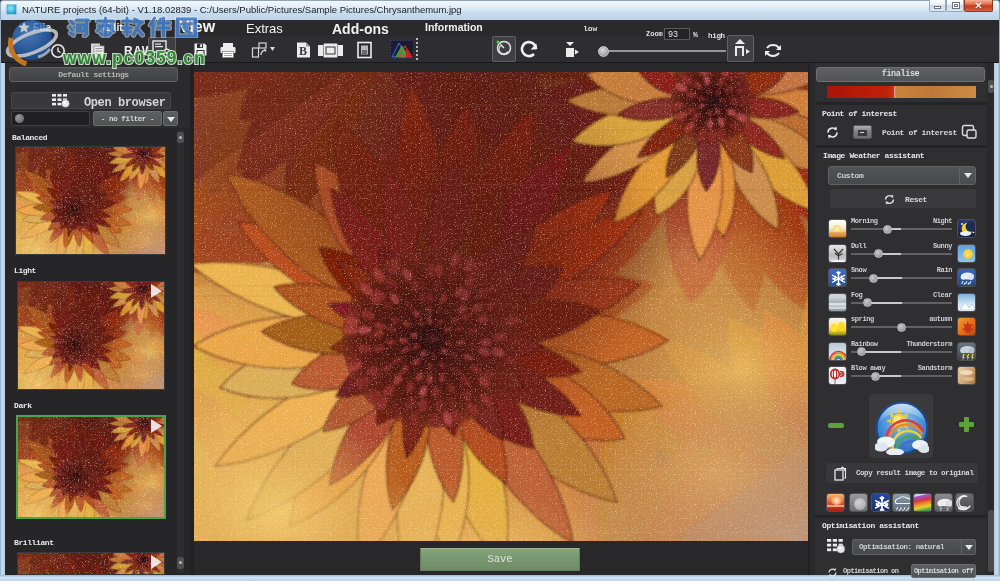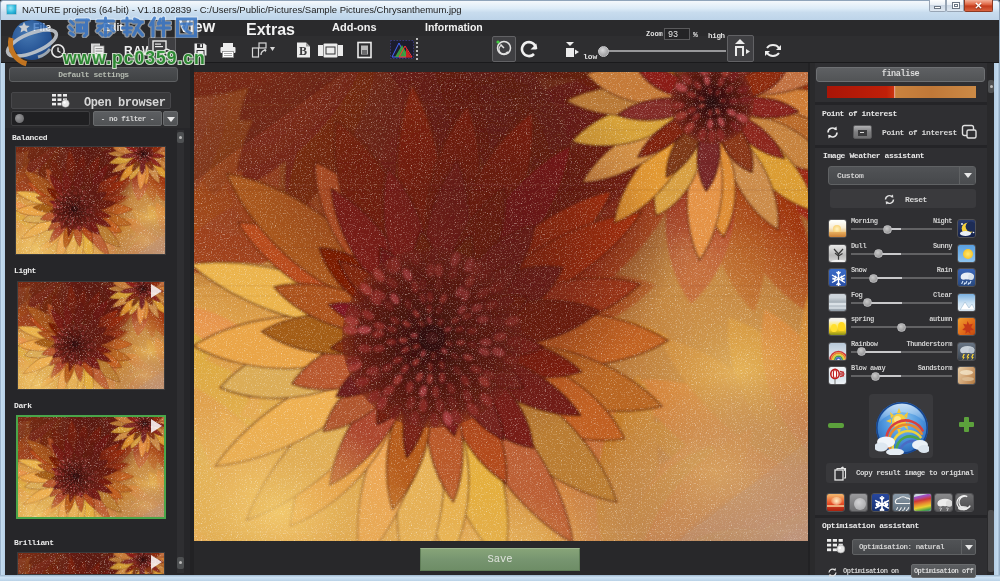--- a/index.html
+++ b/index.html
@@ -22,22 +22,22 @@
 <div class="abs" style="left:946px;top:0px;width:18px;height:12px;background:linear-gradient(#fefefe,#e8eef5 45%,#ccd7e4 50%,#dfe8f2);border:1px solid #98a5b5;border-top:none;border-radius:0 0 2px 2px">
     <div class="abs" style="left:5px;top:2px;width:8px;height:7px;border:1px solid #6b7684;background:#fff">
       <div class="abs" style="left:1px;top:1px;width:4px;height:3px;border:1px solid #6b7684"></div>
     </div>
   </div>
 <div class="abs" style="left:964px;top:0px;width:29px;height:12px;background:linear-gradient(#f4b29a,#e06846 40%,#c33c1c 55%,#d9633f);border:1px solid #8d3a22;border-top:none;border-radius:0 0 2px 2px;color:#fff;font-weight:bold;font-size:9.5px;text-align:center;line-height:12px;text-shadow:0 1px 1px #7a2a10">✕</div>
 <div class="abs" style="left:1px;top:20px;width:998px;height:16px;background:#2a2a2c"></div>
 <div class="abs" style="left:33px;top:21px;font-size:10.5px;font-weight:bold;color:#f2f2f2">File</div>
 <div class="abs" style="left:103px;top:21px;font-size:10.5px;font-weight:bold;color:#f2f2f2">Edit</div>
 <div class="abs" style="left:179px;top:18px;font-size:16px;font-weight:bold;color:#f2f2f2">View</div>
-<div class="abs" style="left:246px;top:21px;font-size:16px;font-weight:bold;color:#f2f2f2">Extras</div>
-<div class="abs" style="left:332px;top:21px;font-size:11px;font-weight:bold;color:#f2f2f2">Add-ons</div>
+<div class="abs" style="left:246px;top:21px;font-size:13px;font-weight:normal;color:#f2f2f2">Extras</div>
+<div class="abs" style="left:332px;top:21px;font-size:14px;font-weight:bold;color:#f2f2f2">Add-ons</div>
 <div class="abs" style="left:425px;top:21px;font-size:10.5px;font-weight:bold;color:#f2f2f2">Information</div>
 <div class="abs" style="left:1px;top:36px;width:998px;height:27px;background:#2e2e30;border-bottom:1px solid #1a1a1c"></div>
 <svg class="abs" style="left:50px;top:43px" width="16" height="16" viewBox="0 0 16 16">
     <circle cx="8" cy="8" r="6.2" fill="none" stroke="#e8e8e8" stroke-width="1.6"></circle>
     <path d="M8 4.5V8l2.5 1.5" stroke="#e8e8e8" stroke-width="1.4" fill="none"></path>
   </svg>
 <svg class="abs" style="left:89px;top:42px" width="18" height="17" viewBox="0 0 18 17">
     <rect x="2" y="1.5" width="9" height="12" fill="#d8d8d8"></rect>
     <rect x="5" y="4" width="10" height="12" fill="#f2f2f2" stroke="#888" stroke-width="0.8"></rect>
     <rect x="6.5" y="6" width="7" height="1.2" fill="#999"></rect>
@@ -110,21 +110,21 @@
   </svg>
 <svg class="abs" style="left:520px;top:40px" width="20" height="20" viewBox="0 0 20 20">
     <path d="M16 9a7 7 0 1 0-2 5" fill="none" stroke="#f0f0f0" stroke-width="2.6"></path>
     <path d="M16.5 3.5v6h-6z" fill="#f0f0f0"></path>
   </svg>
 <svg class="abs" style="left:563px;top:41px" width="17" height="18" viewBox="0 0 17 18">
     <path d="M3 1l8 0-4 4z" fill="#ececec"></path>
     <rect x="3" y="7" width="8" height="9" fill="#ececec"></rect>
     <path d="M12.5 9.5l4 2.5-4 2.5z" fill="#ececec" transform="translate(-0.5,-1)"></path>
   </svg>
-<div class="abs mono" style="left:583px;top:52px;font-size:8px;font-weight:bold;color:#e0e0e0">low</div>
+<div class="abs mono" style="left:583px;top:24px;font-size:8px;font-weight:bold;color:#e0e0e0">low</div>
 <div class="abs" style="left:598px;top:50px;width:128px;height:2px;background:#98989a"></div>
 <div class="abs" style="left:598px;top:46px;width:11px;height:11px;border-radius:50%;background:radial-gradient(circle at 40% 35%,#d8d8da,#8a8a8c);border:1px solid #c5c5c7"></div>
 <div class="abs mono" style="left:646px;top:30px;font-size:7px;font-weight:bold;color:#e0e0e0">Zoom</div>
 <div class="abs" style="left:664px;top:28px;width:26px;height:12px;background:#242426;border:1px solid #5a5a5c">
     <span class="mono" style="font-size:8.5px;color:#e8e8e8;position:absolute;left:3px;top:1px">93</span>
   </div>
 <div class="abs mono" style="left:693px;top:30px;font-size:8px;font-weight:bold;color:#e0e0e0">%</div>
 <div class="abs mono" style="left:708px;top:32px;font-size:7.5px;letter-spacing:-0.3px;font-weight:bold;color:#e0e0e0">high</div>
 <div class="abs" style="left:727px;top:35px;width:27px;height:27px;background:#404043;border:1px solid #626265;border-radius:2px"></div>
 <svg class="abs" style="left:731px;top:38px" width="20" height="21" viewBox="0 0 20 21">

